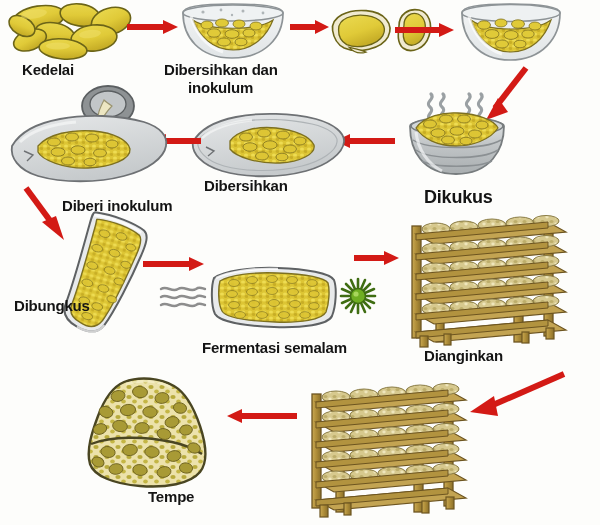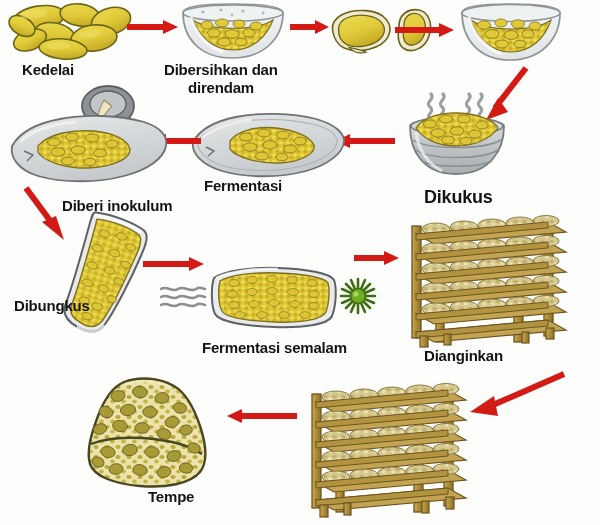--- a/index.html
+++ b/index.html
@@ -123,21 +123,21 @@
         <circle cx="26" cy="9" r="1.6"></circle>
           <circle cx="44" cy="7" r="1.4"></circle>
         <circle cx="66" cy="8" r="1.5"></circle>
           <circle cx="86" cy="10" r="1.4"></circle>
         <circle cx="55" cy="12" r="1.2"></circle>
       </g>
       <path d="M14,13 C18,30 30,44 46,49" fill="none" stroke="#ffffff" stroke-width="3" opacity=".65"></path>
     </svg>
   </div>
   <div class="lbl" style="left:164px;top:62px;font-size:15px;">Dibersihkan dan</div>
-  <div class="lbl" style="left:188px;top:80px;font-size:15px;">direndam</div>
+  <div class="lbl" style="left:188px;top:80px;font-size:15px;">inokulum</div>
 
   <div class="arrow" style="left:290px;top:19px;">
     <svg width="40" height="16" viewBox="0 0 40 16">
       <line x1="0" y1="8" x2="27" y2="8" stroke="#d31a15" stroke-width="6"></line>
       <path d="M25,1 L39,8 L25,15 Z" fill="#d31a15"></path>
     </svg>
   </div>
 
   <div class="node" style="left:325px;top:4px;">
     <svg width="110" height="54" viewBox="0 0 110 54">
@@ -249,21 +249,21 @@
           <ellipse cx="112" cy="36" rx="6" ry="4"></ellipse>
         <ellipse cx="62" cy="42" rx="7" ry="4.2"></ellipse>
           <ellipse cx="82" cy="40" rx="7" ry="4.2"></ellipse>
         <ellipse cx="102" cy="44" rx="6.5" ry="4"></ellipse>
           <ellipse cx="74" cy="51" rx="6.5" ry="4"></ellipse>
         <ellipse cx="94" cy="52" rx="6" ry="3.8"></ellipse>
       </g>
       <path d="M14,33 C24,23 44,17 64,15" fill="none" stroke="#f4f5f6" stroke-width="3" opacity=".75"></path>
     </svg>
   </div>
-  <div class="lbl" style="left:204px;top:178px;font-size:15px;">Fermentasi</div>
+  <div class="lbl" style="left:204px;top:178px;font-size:15px;">Dibersihkan</div>
 
   <div class="arrow" style="left:150px;top:133px;">
     <svg width="52" height="16" viewBox="0 0 52 16">
       <line x1="14" y1="8" x2="51" y2="8" stroke="#d31a15" stroke-width="6"></line>
       <path d="M16,1 L1,8 L16,15 Z" fill="#d31a15"></path>
     </svg>
   </div>
 
   <div class="node" style="left:8px;top:84px;">
     <svg width="162" height="110" viewBox="0 0 162 110">

